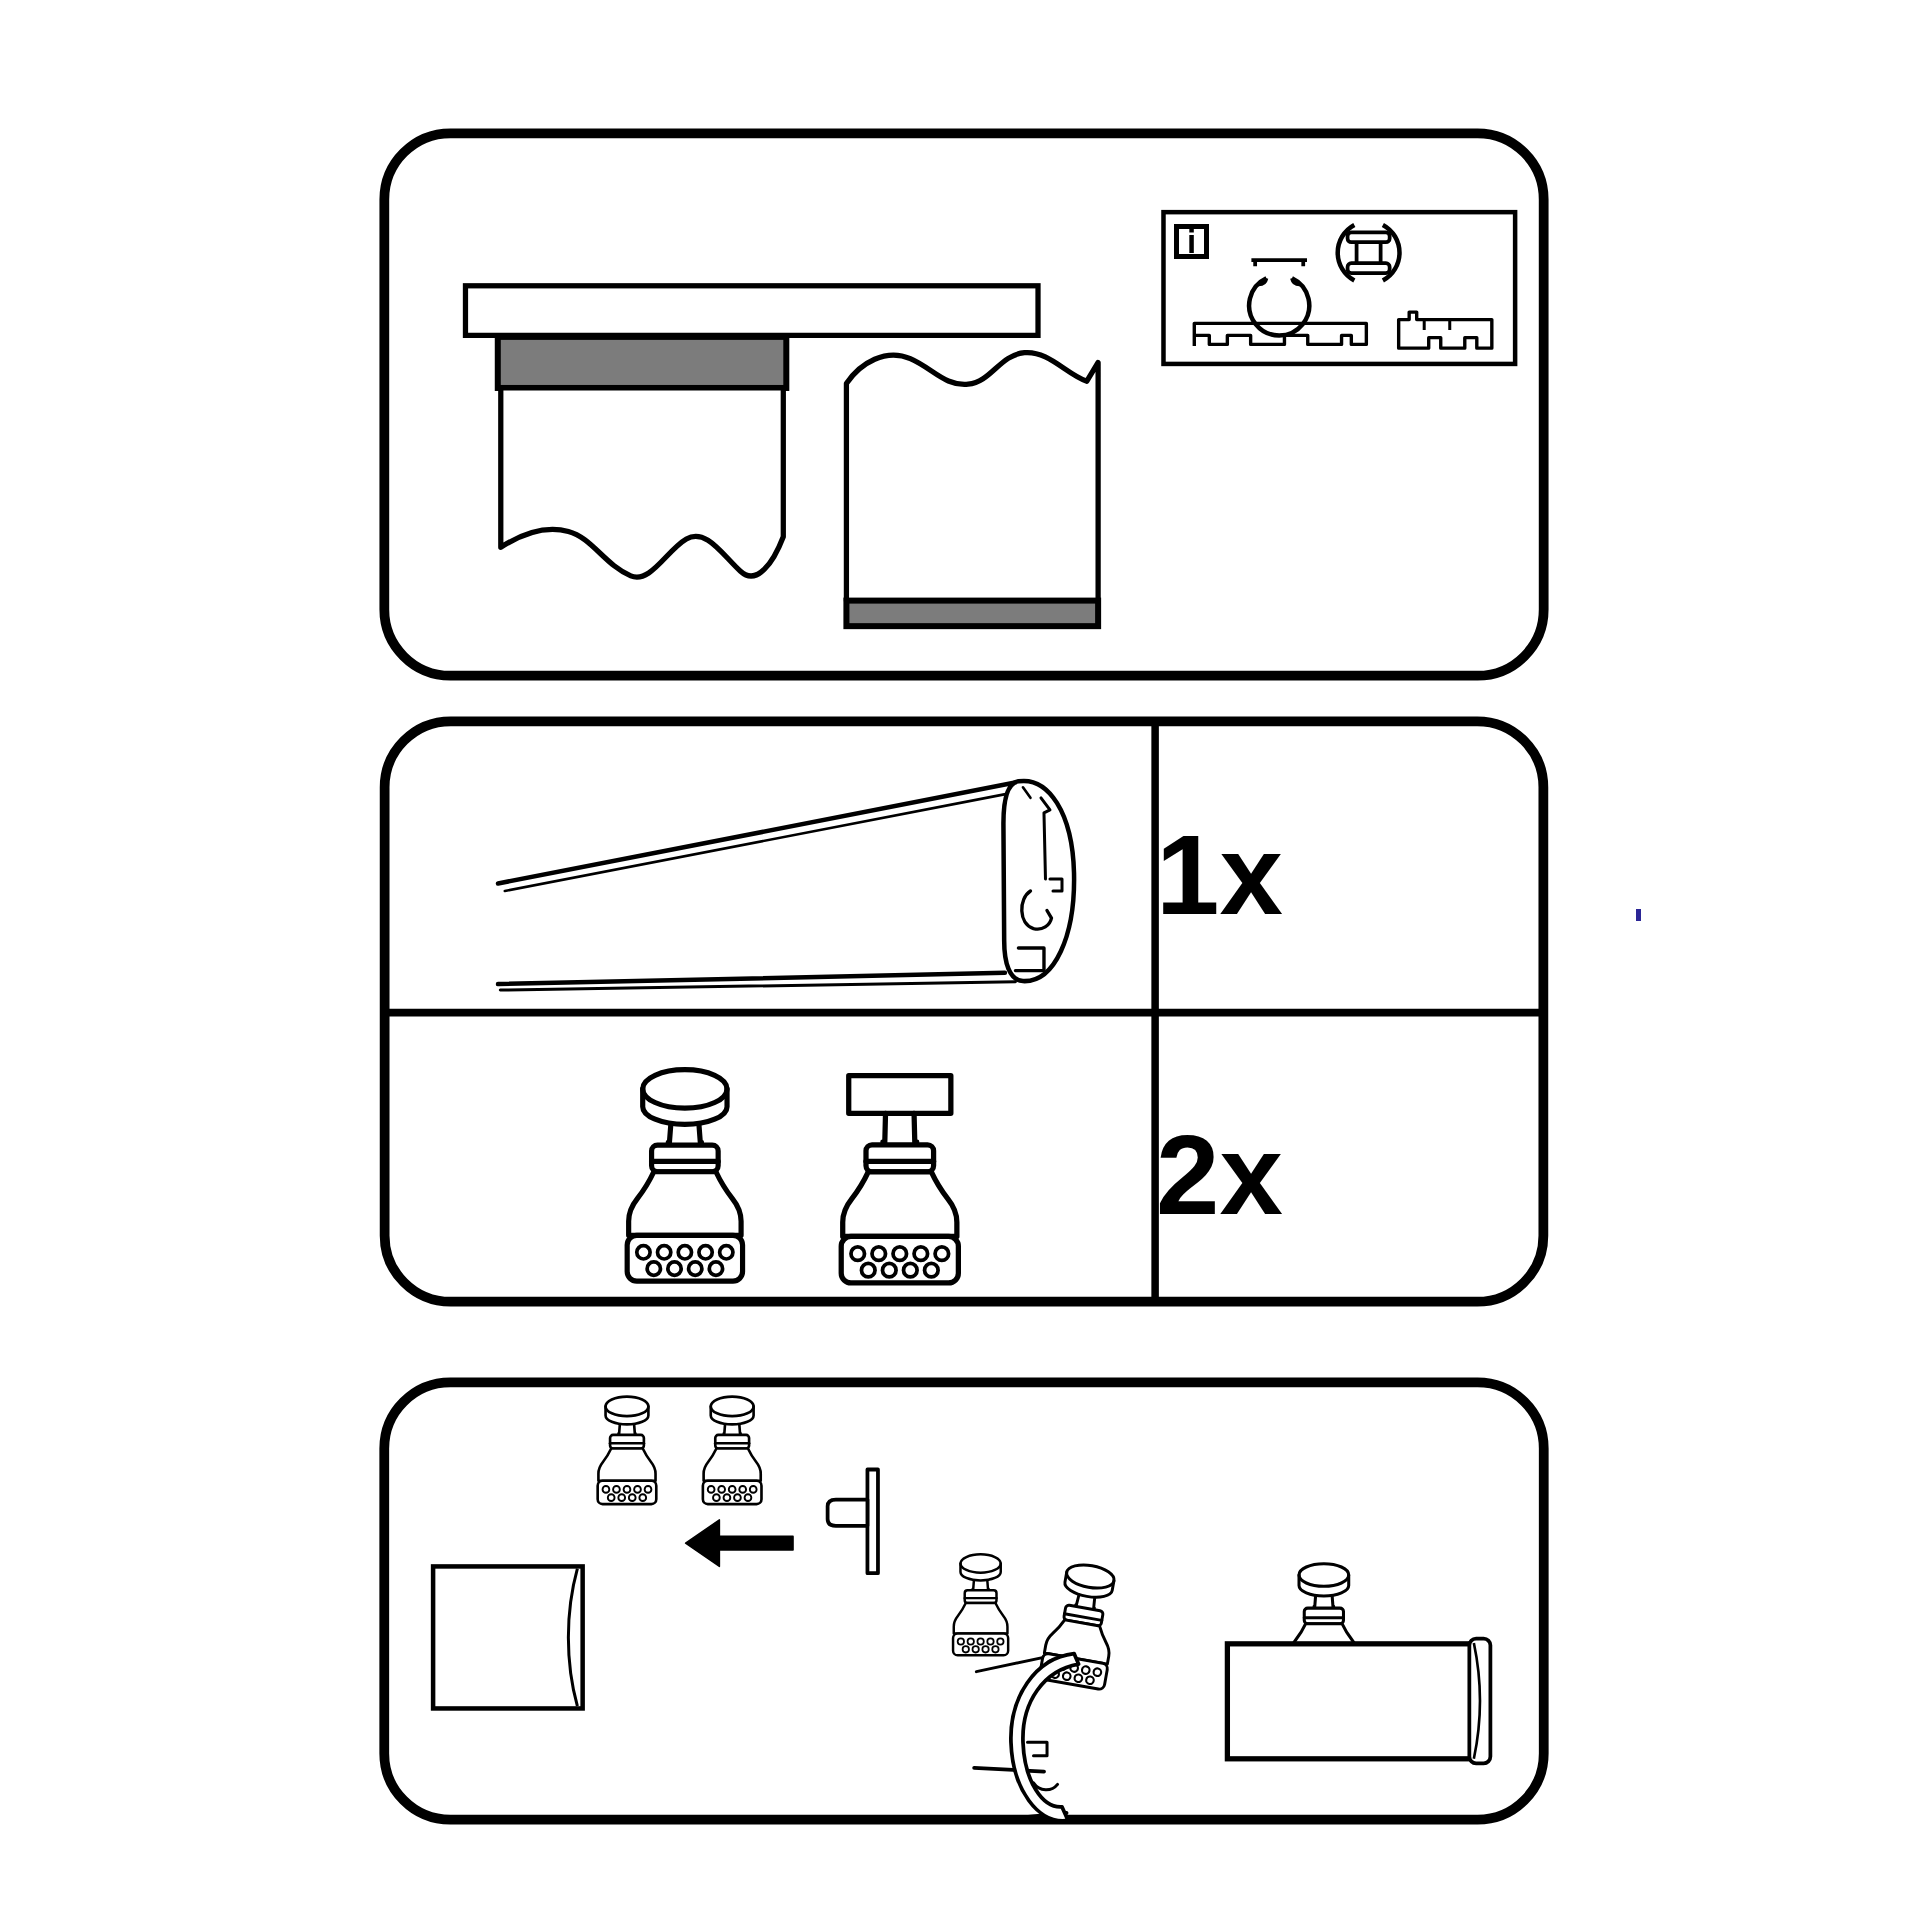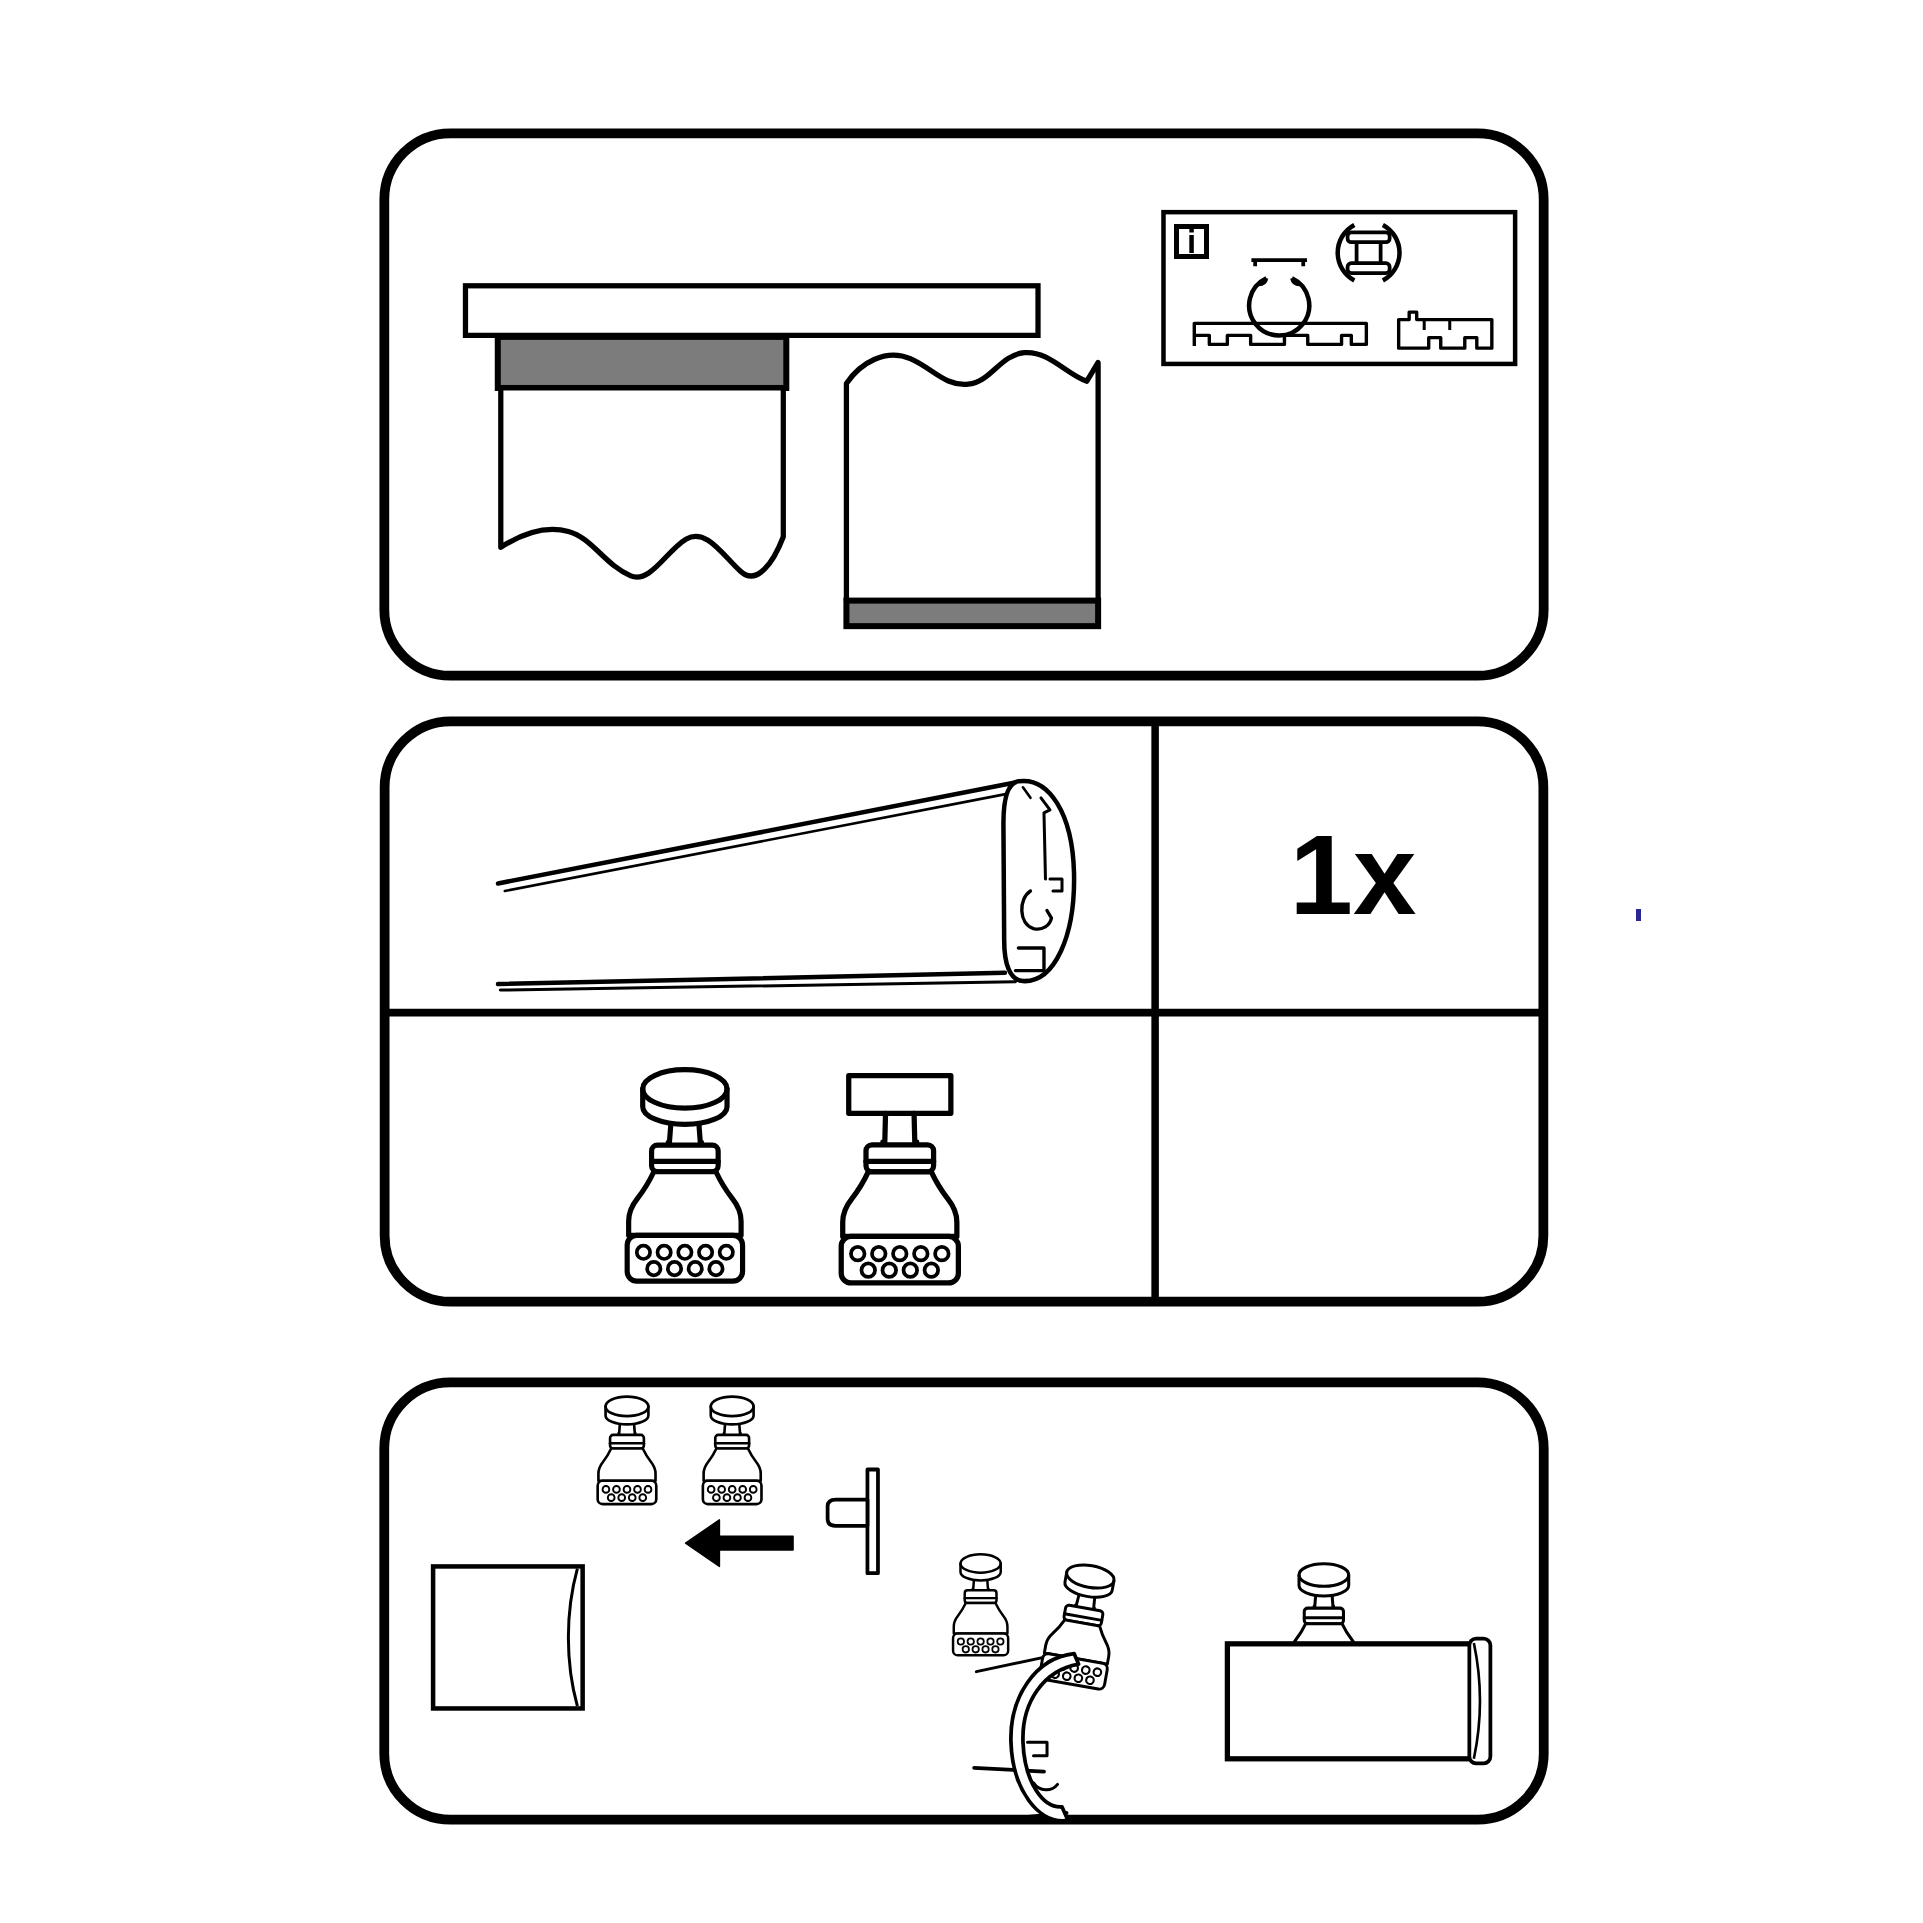--- a/index.html
+++ b/index.html
@@ -37,21 +37,20 @@
     justify-content: center;
     font-weight: 700;
     font-size: 33px;
     color: #000;
     background: #fff;
   }
   .qty {
     position: absolute;
     left: 1156px;
     width: 394px;
-    text-align: center;
     font-weight: 700;
     font-size: 114px;
     color: #000;
     letter-spacing: 0px;
     line-height: 1;
   }
   #qty-1 { top: 818px; }
   #qty-2 { top: 1118px; }
   .stray-mark {
     position: absolute;
@@ -181,20 +180,21 @@
 
     <g>
       <use href="#glider-round" xlink:href="#glider-round" transform="translate(833,1420) scale(0.985)"></use>
     </g>
     <g>
       <use href="#glider-flat" xlink:href="#glider-flat" transform="translate(1118,1426)"></use>
     </g>
   </svg>
 
   <div id="qty-1" class="qty">1x</div>
+  <div id="qty-2" class="qty">2x</div>
 
   <svg id="panel-assembly" class="panel" xmlns="http://www.w3.org/2000/svg" xmlns:xlink="http://www.w3.org/1999/xlink" viewBox="505 1832 1557 596">
     <g>
       <rect x="512" y="1839" width="1543" height="582" rx="88" fill="#fff" stroke="#000" stroke-width="13"></rect>
     </g>
 
     <g>
       <use href="#glider-round" xlink:href="#glider-round" transform="translate(795,1856) scale(0.5)"></use>
       <use href="#glider-round" xlink:href="#glider-round" transform="translate(935,1856) scale(0.5)"></use>
     </g>

